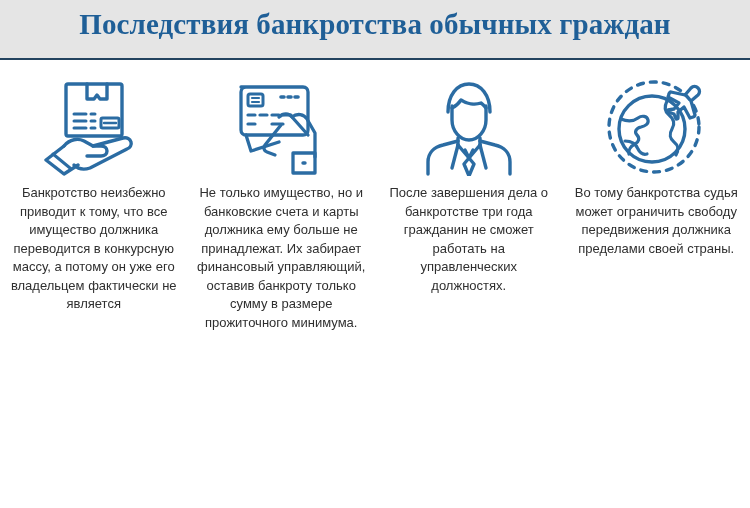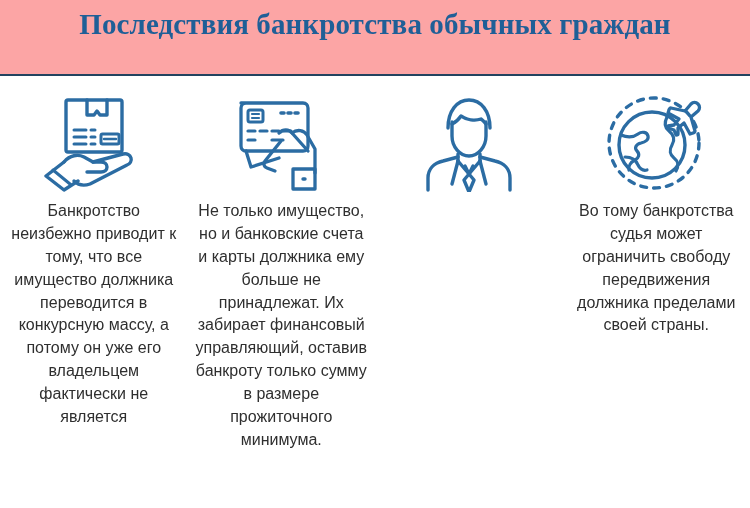--- a/index.html
+++ b/index.html
@@ -11,26 +11,26 @@
     height: 508px;
     background: #ffffff;
     font-family: "Liberation Sans", sans-serif;
     overflow: hidden;
     position: relative;
   }
 
   
   .header {
     width: 750px;
-    height: 74px;
+    height: 58px;
     box-sizing: border-box;
     display: flex;
     align-items: flex-start;
     justify-content: center;
-    background: #fca5a5;
+    background: #e5e5e5;
   }
   .page-title {
     font-family: "Liberation Serif", serif;
     font-weight: bold;
     font-size: 29px;
     line-height: 1.1;
     color: #1f5f97;
     text-align: center;
     margin-top: 9px;
     letter-spacing: 0.1px;
@@ -60,21 +60,21 @@
   }
   .icon-wrap {
     height: 100px;
     display: flex;
     align-items: center;
     justify-content: center;
   }
   .col-text {
     margin-top: 8px;
     font-family: "Liberation Sans", sans-serif;
-    font-size: 16px;
+    font-size: 13px;
     line-height: 1.43;
     color: #2f2f2f;
     text-align: center;
     white-space: pre-line;
   }
 
   
   .col-1 .col-text { max-width: 172px; }
   .col-2 .col-text { max-width: 176px; }
   .col-3 .col-text { max-width: 172px; }
@@ -177,20 +177,21 @@
 
           <path d="M48 69 L59 82 L70 69"></path>
           <path d="M48 69 L42 92"></path>
           <path d="M70 69 L76 92"></path>
 
           <path d="M55 74 l4 8 l4 -8"></path>
           <path d="M59 82 l-5 6 l5 12 l5 -12 z"></path>
         </g>
       </svg>
     </div>
+    <div class="col-text">После завершения дела о банкротстве три года гражданин не сможет работать на управленческих должностях.</div>
   </div>
 
   <div class="col col-4">
     <div class="icon-wrap">
       <svg width="118" height="102" viewBox="0 0 118 102">
         <g fill="none" stroke="#2b6ca3" stroke-linecap="round" stroke-linejoin="round">
 
           <circle cx="57" cy="52" r="45" stroke-width="3.4" stroke-dasharray="6 7"></circle>
 
           <circle cx="55" cy="54" r="33" stroke-width="3.4"></circle>

